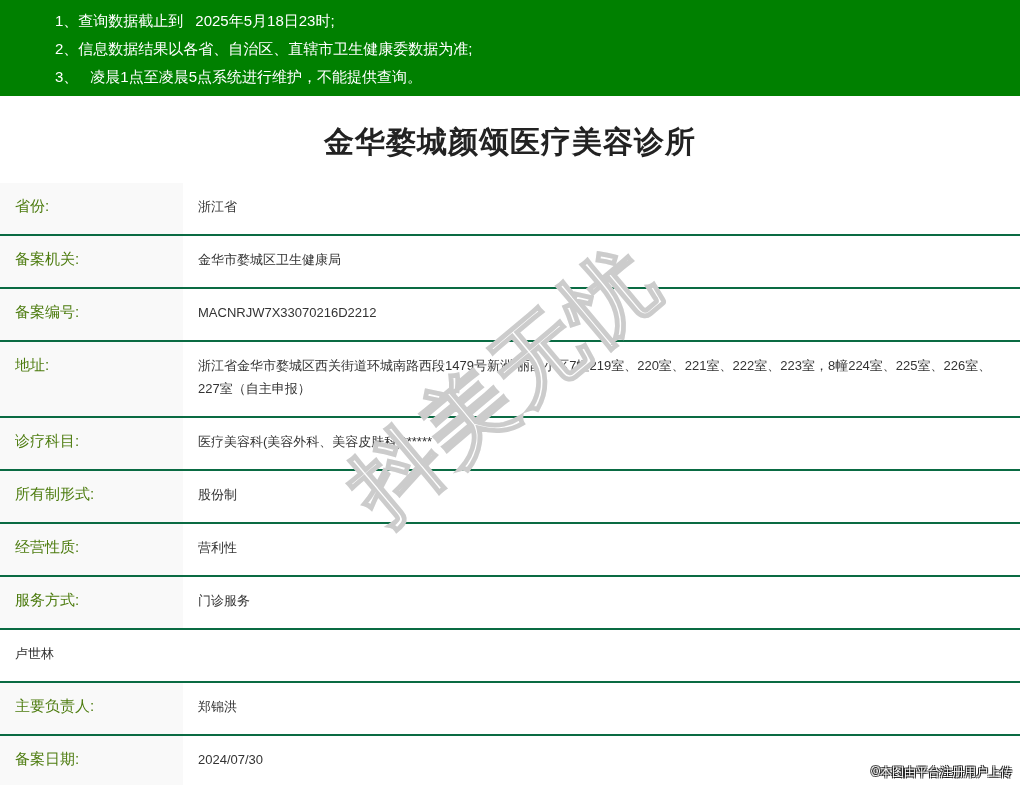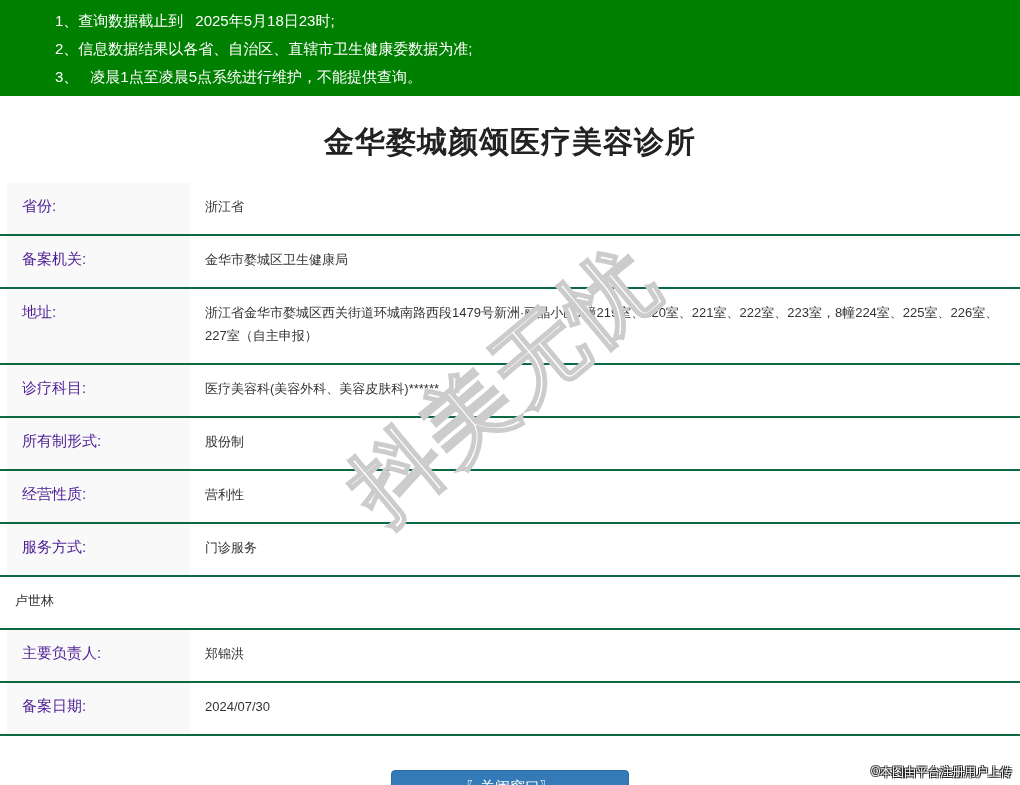--- a/index.html
+++ b/index.html
@@ -46,23 +46,22 @@
     border-bottom: 2px solid #0a6b43;
     background: #ffffff;
   }
   .info-label {
     width: 183px;
     box-sizing: border-box;
     background: #f9f9f9;
     padding: 12px 10px 12px 15px;
     font-size: 15px;
     line-height: 21px;
-    color: #4c1d95;
+    color: #4d7c0f;
     flex-shrink: 0;
-    margin-left: 7px;
   }
   .info-value {
     flex: 1;
     box-sizing: border-box;
     padding: 12px 15px 16px 15px;
     font-size: 13px;
     line-height: 23px;
     color: #333333;
   }
   
@@ -126,20 +125,24 @@
 <div class="info-table">
   <div class="info-row">
     <div class="info-label">省份:</div>
     <div class="info-value">浙江省</div>
   </div>
   <div class="info-row">
     <div class="info-label">备案机关:</div>
     <div class="info-value">金华市婺城区卫生健康局</div>
   </div>
   <div class="info-row">
+    <div class="info-label">备案编号:</div>
+    <div class="info-value">MACNRJW7X33070216D2212</div>
+  </div>
+  <div class="info-row">
     <div class="info-label">地址:</div>
     <div class="info-value">浙江省金华市婺城区西关街道环城南路西段1479号新洲·丽晶小区7幢219室、220室、221室、222室、223室，8幢224室、225室、226室、227室（自主申报）</div>
   </div>
   <div class="info-row">
     <div class="info-label">诊疗科目:</div>
     <div class="info-value">医疗美容科(美容外科、美容皮肤科)******</div>
   </div>
   <div class="info-row">
     <div class="info-label">所有制形式:</div>
     <div class="info-value">股份制</div>

